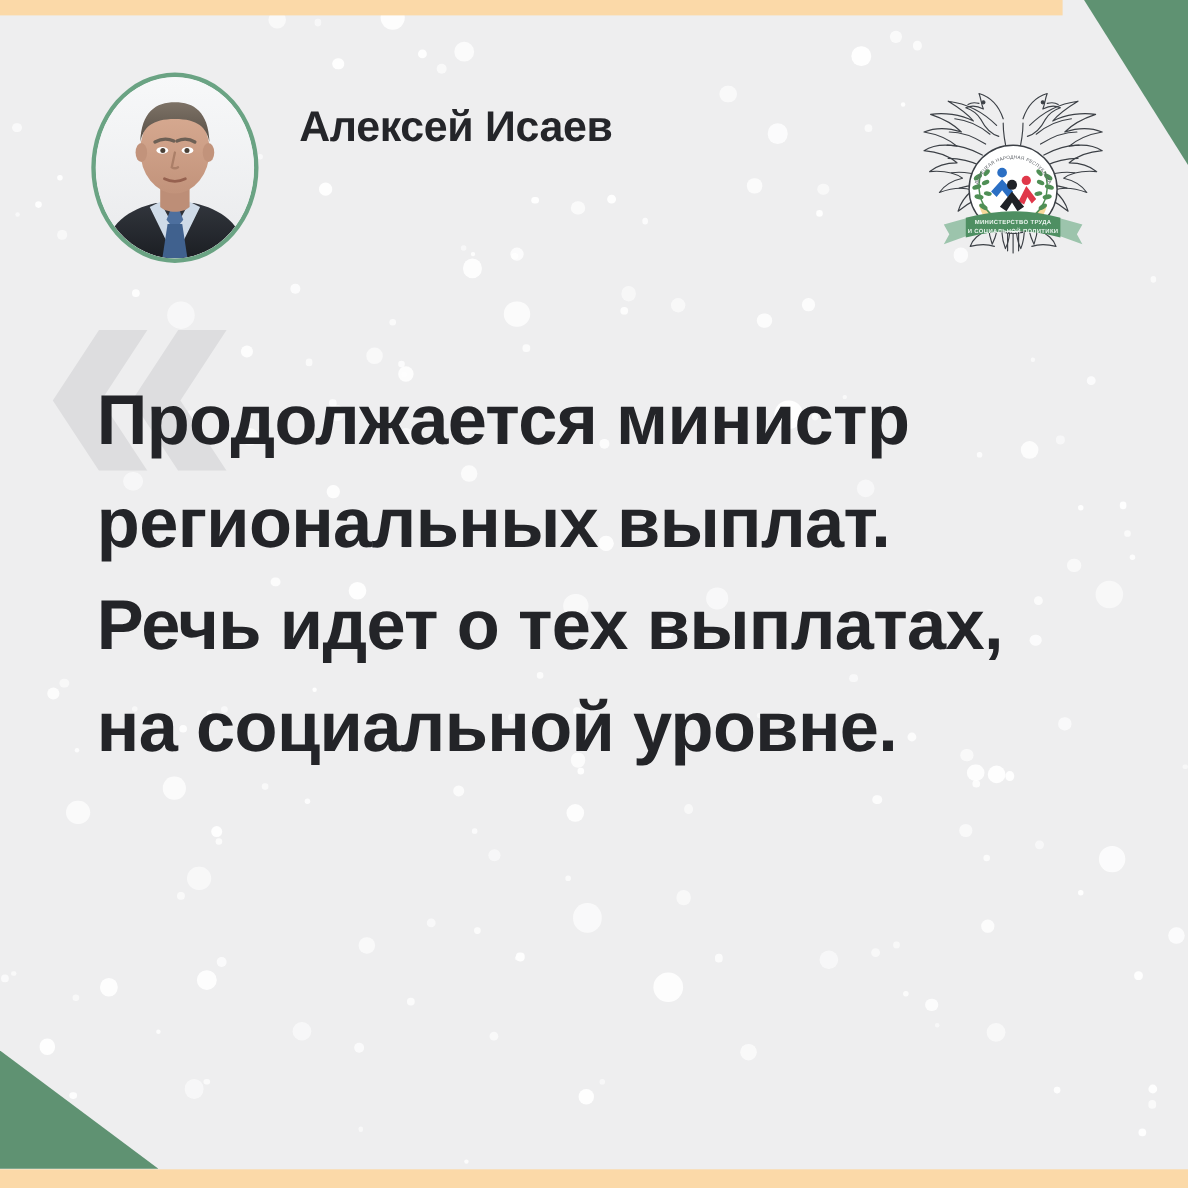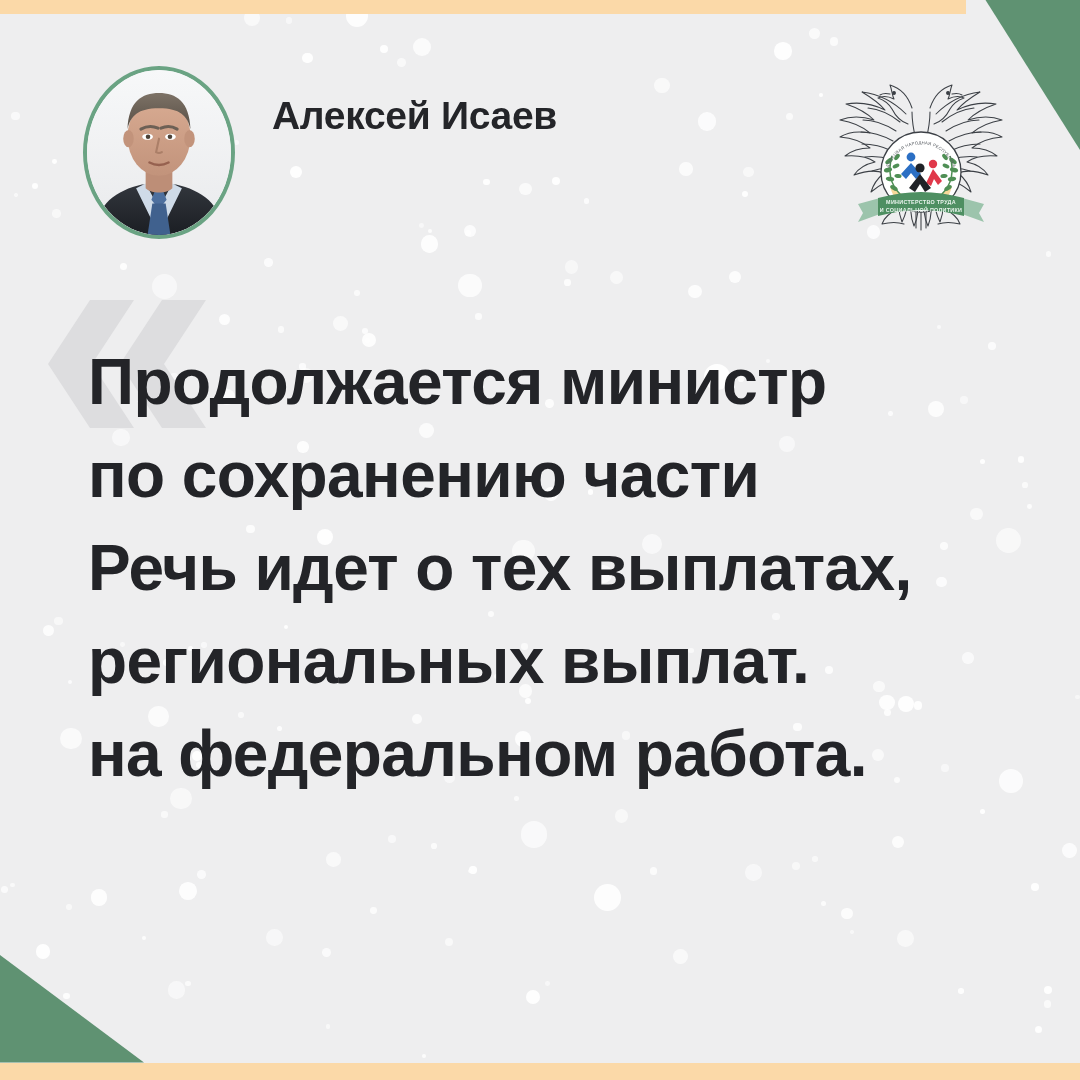--- a/index.html
+++ b/index.html
@@ -537,19 +537,18 @@
     <svg viewBox="0 0 190 128">
       <g fill="#dddddf">
         <path d="M44 0 L88 0 L46 64 L88 128 L44 128 L2 64 Z"></path>
         <path d="M116 0 L160 0 L118 64 L160 128 L116 128 L74 64 Z"></path>
       </g>
     </svg>
   </div>
 
   <div id="quote">
     <div class="quote-line">Продолжается министр</div>
-    <div class="quote-line">по сохранению части</div>
+    <div class="quote-line">региональных выплат.</div>
     <div class="quote-line">Речь идет о тех выплатах,</div>
-    <div class="quote-line">региональных выплат.</div>
-    <div class="quote-line">на федеральном работа.</div>
+    <div class="quote-line">на социальной уровне.</div>
   </div>
 
 </div>
 
 </body></html>

